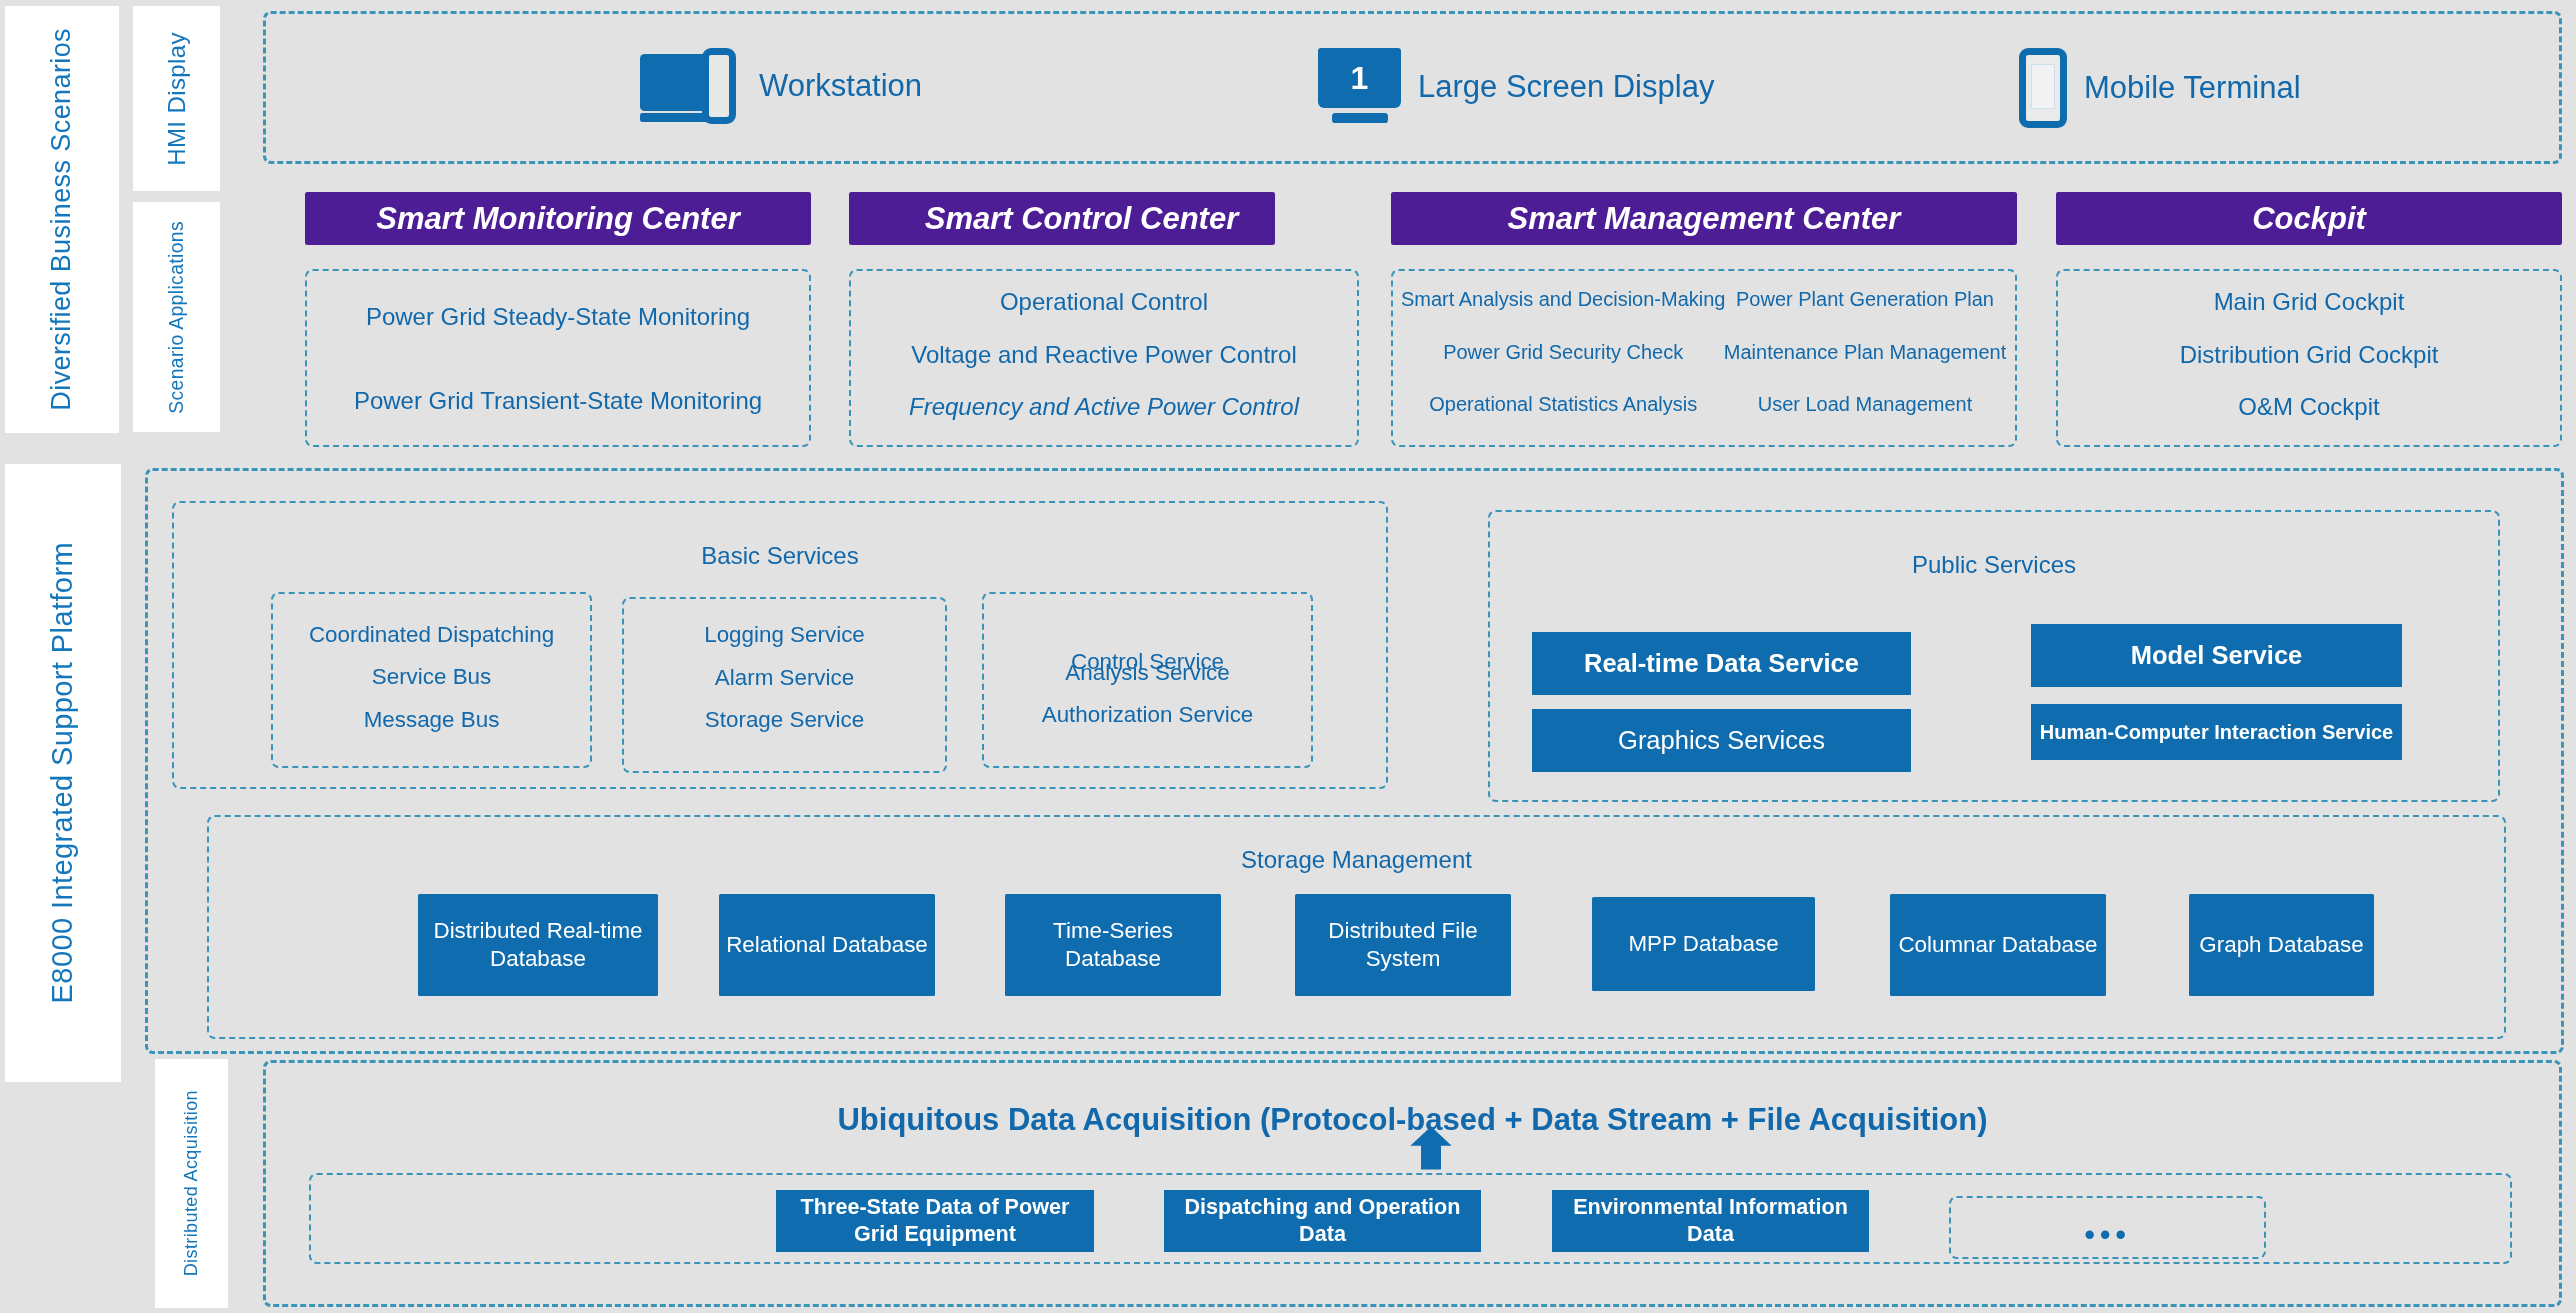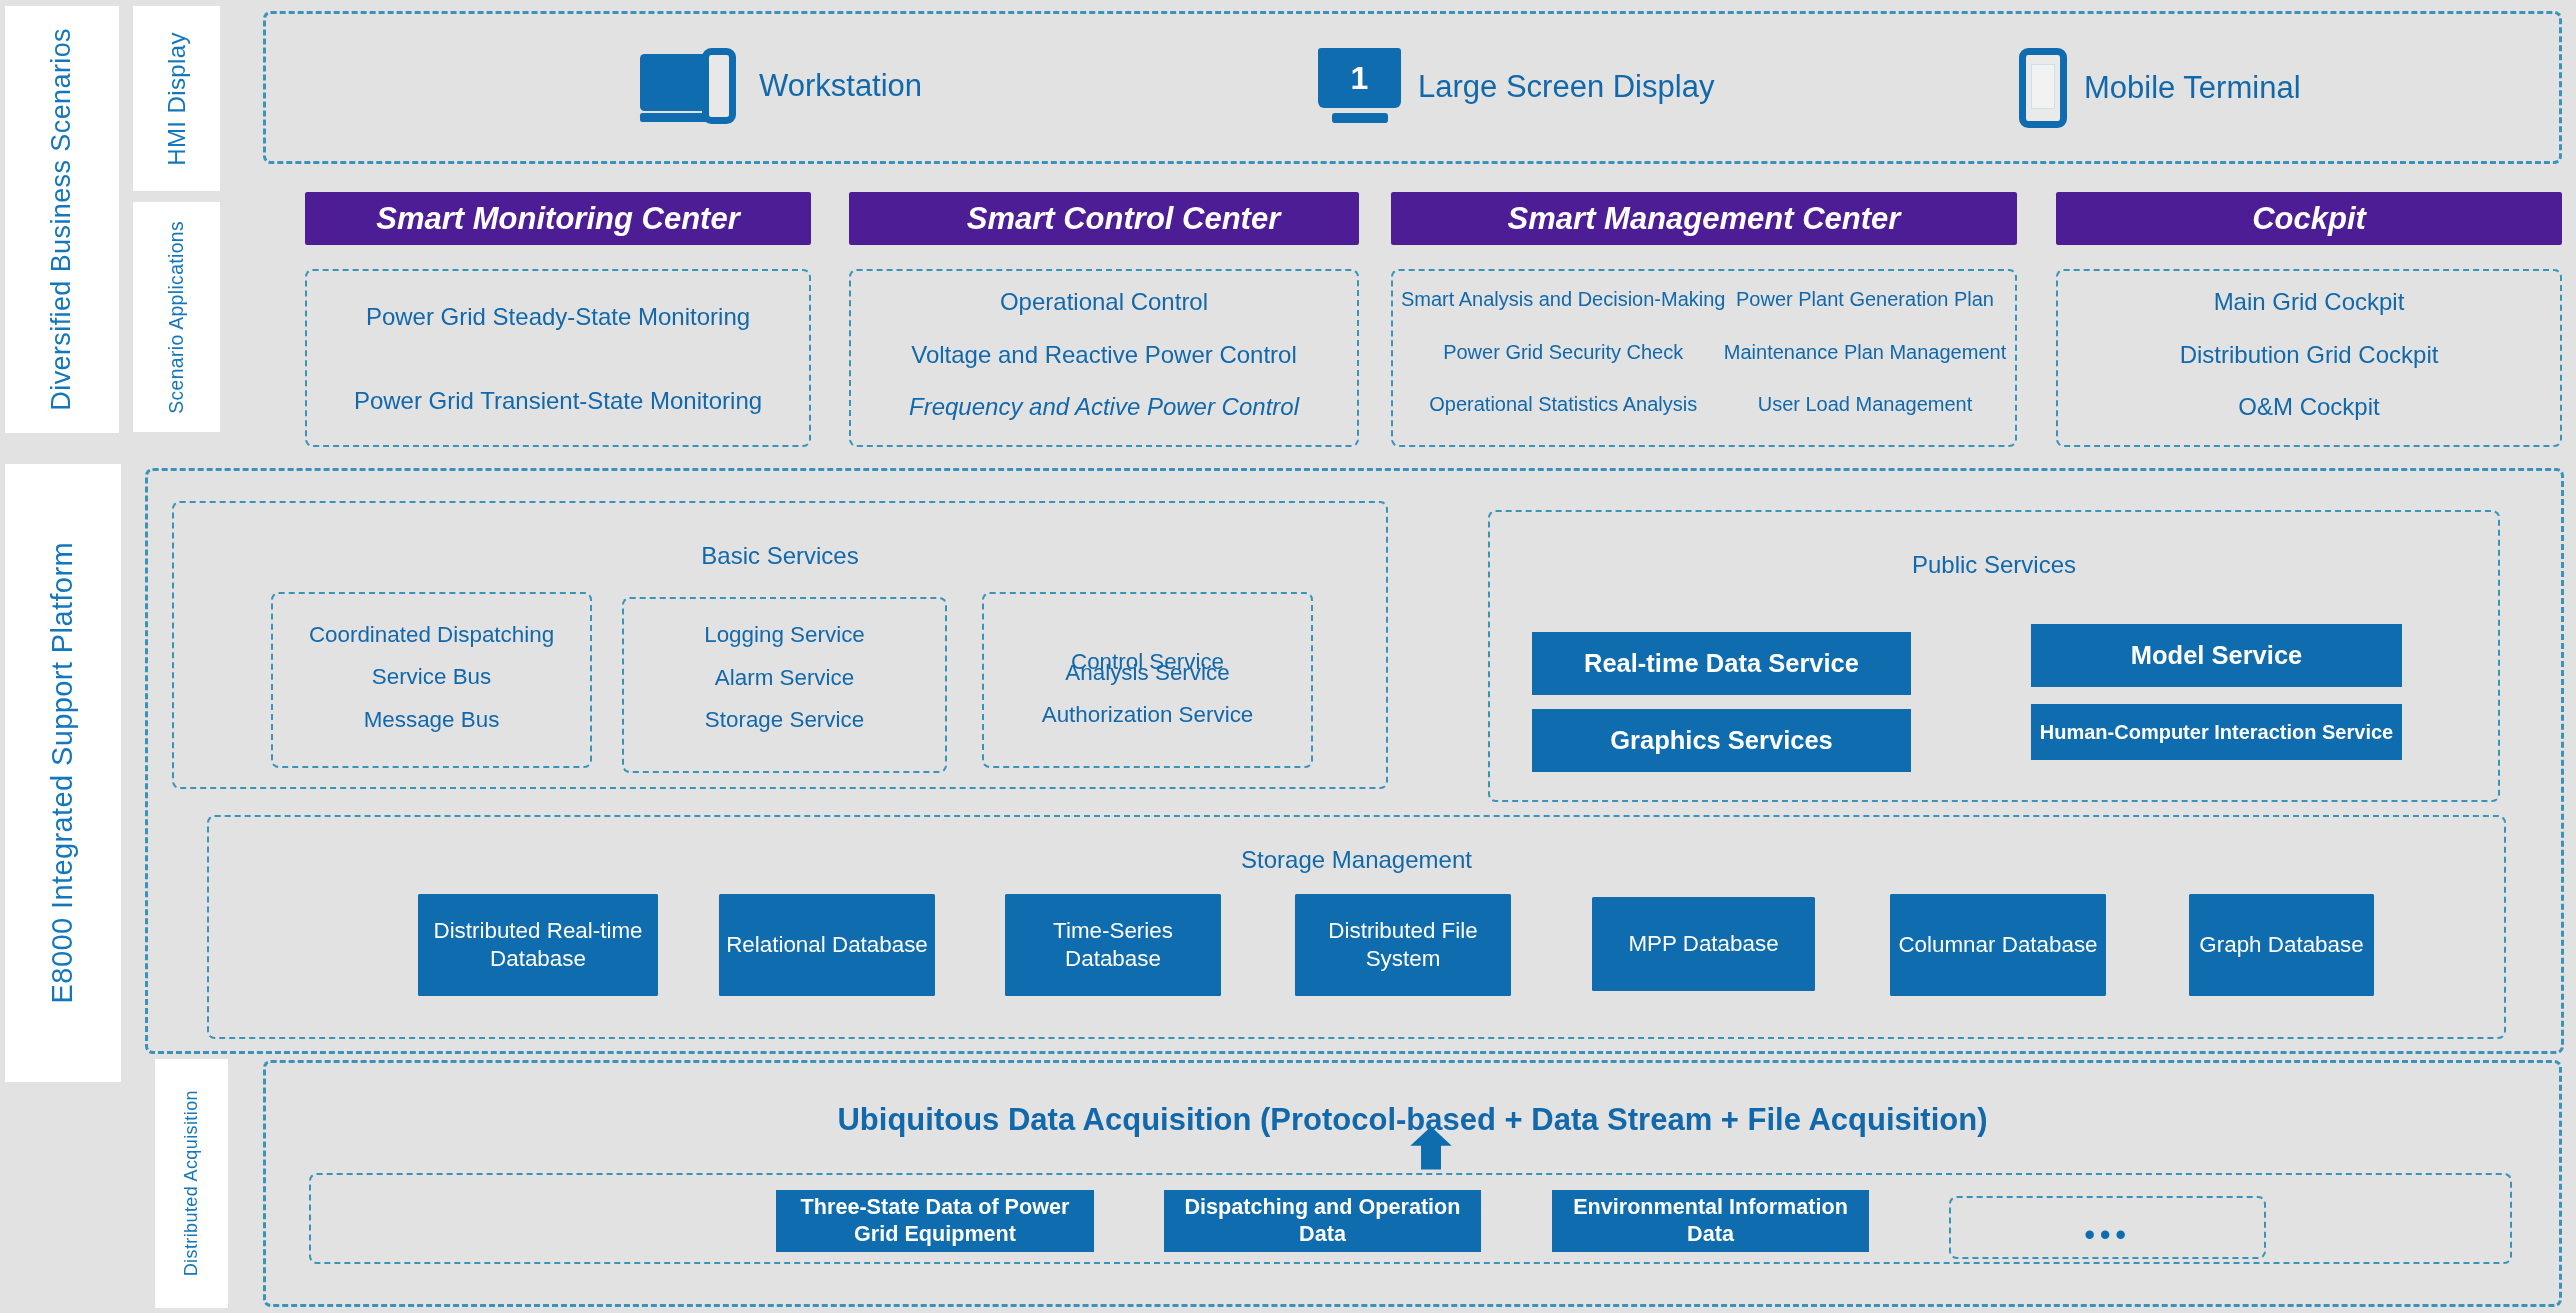--- a/index.html
+++ b/index.html
@@ -125,21 +125,21 @@
   </div>
 
   <div class="bluebar center-head" style="left:305px;top:192px;width:506px;">
     <span>Smart Monitoring Center</span>
   </div>
   <div class="dash thin" style="left:305px;top:269px;width:506px;height:178px;">
     <div class="center-line" style="top:32px;">Power Grid Steady-State Monitoring</div>
     <div class="center-line" style="top:116px;">Power Grid Transient-State Monitoring</div>
   </div>
 
-  <div class="bluebar center-head" style="left:849px;top:192px;width:510px;padding-left:39px;">
+  <div class="bluebar center-head" style="left:849px;top:192px;width:426px;padding-left:39px;">
     <span>Smart Control Center</span>
   </div>
   <div class="dash thin" style="left:849px;top:269px;width:510px;height:178px;">
     <div class="center-line" style="top:17px;">Operational Control</div>
     <div class="center-line" style="top:70px;">Voltage and Reactive Power Control</div>
     <div class="center-line" style="top:122px;font-style:italic;">Frequency and Active Power Control</div>
   </div>
 
   <div class="bluebar center-head" style="left:1391px;top:192px;width:626px;">
     <span>Smart Management Center</span>
@@ -188,21 +188,21 @@
 
   <div class="dash thin" style="left:1488px;top:510px;width:1012px;height:292px;">
     <div class="svc-title" style="top:39px;">Public Services</div>
 
     <div class="bluebox" style="left:42px;top:120px;width:379px;height:63px;font-size:25.5px;font-weight:bold;">
       <span>Real-time Data Service</span>
     </div>
     <div class="bluebox" style="left:541px;top:112px;width:371px;height:63px;font-size:25.5px;font-weight:bold;">
       <span>Model Service</span>
     </div>
-    <div class="bluebox" style="left:42px;top:197px;width:379px;height:63px;font-size:25.5px;font-weight:bold;">
+    <div class="bluebox" style="left:42px;top:197px;width:379px;height:63px;font-size:25.5px;font-weight:normal;">
       <span>Graphics Services</span>
     </div>
     <div class="bluebox" style="left:541px;top:192px;width:371px;height:56px;font-size:20px;font-weight:bold;">
       <span>Human-Computer Interaction Service</span>
     </div>
   </div>
 
   <div class="dash thin" style="left:207px;top:815px;width:2299px;height:224px;">
     <div class="svc-title" style="top:29px;">Storage Management</div>
 

